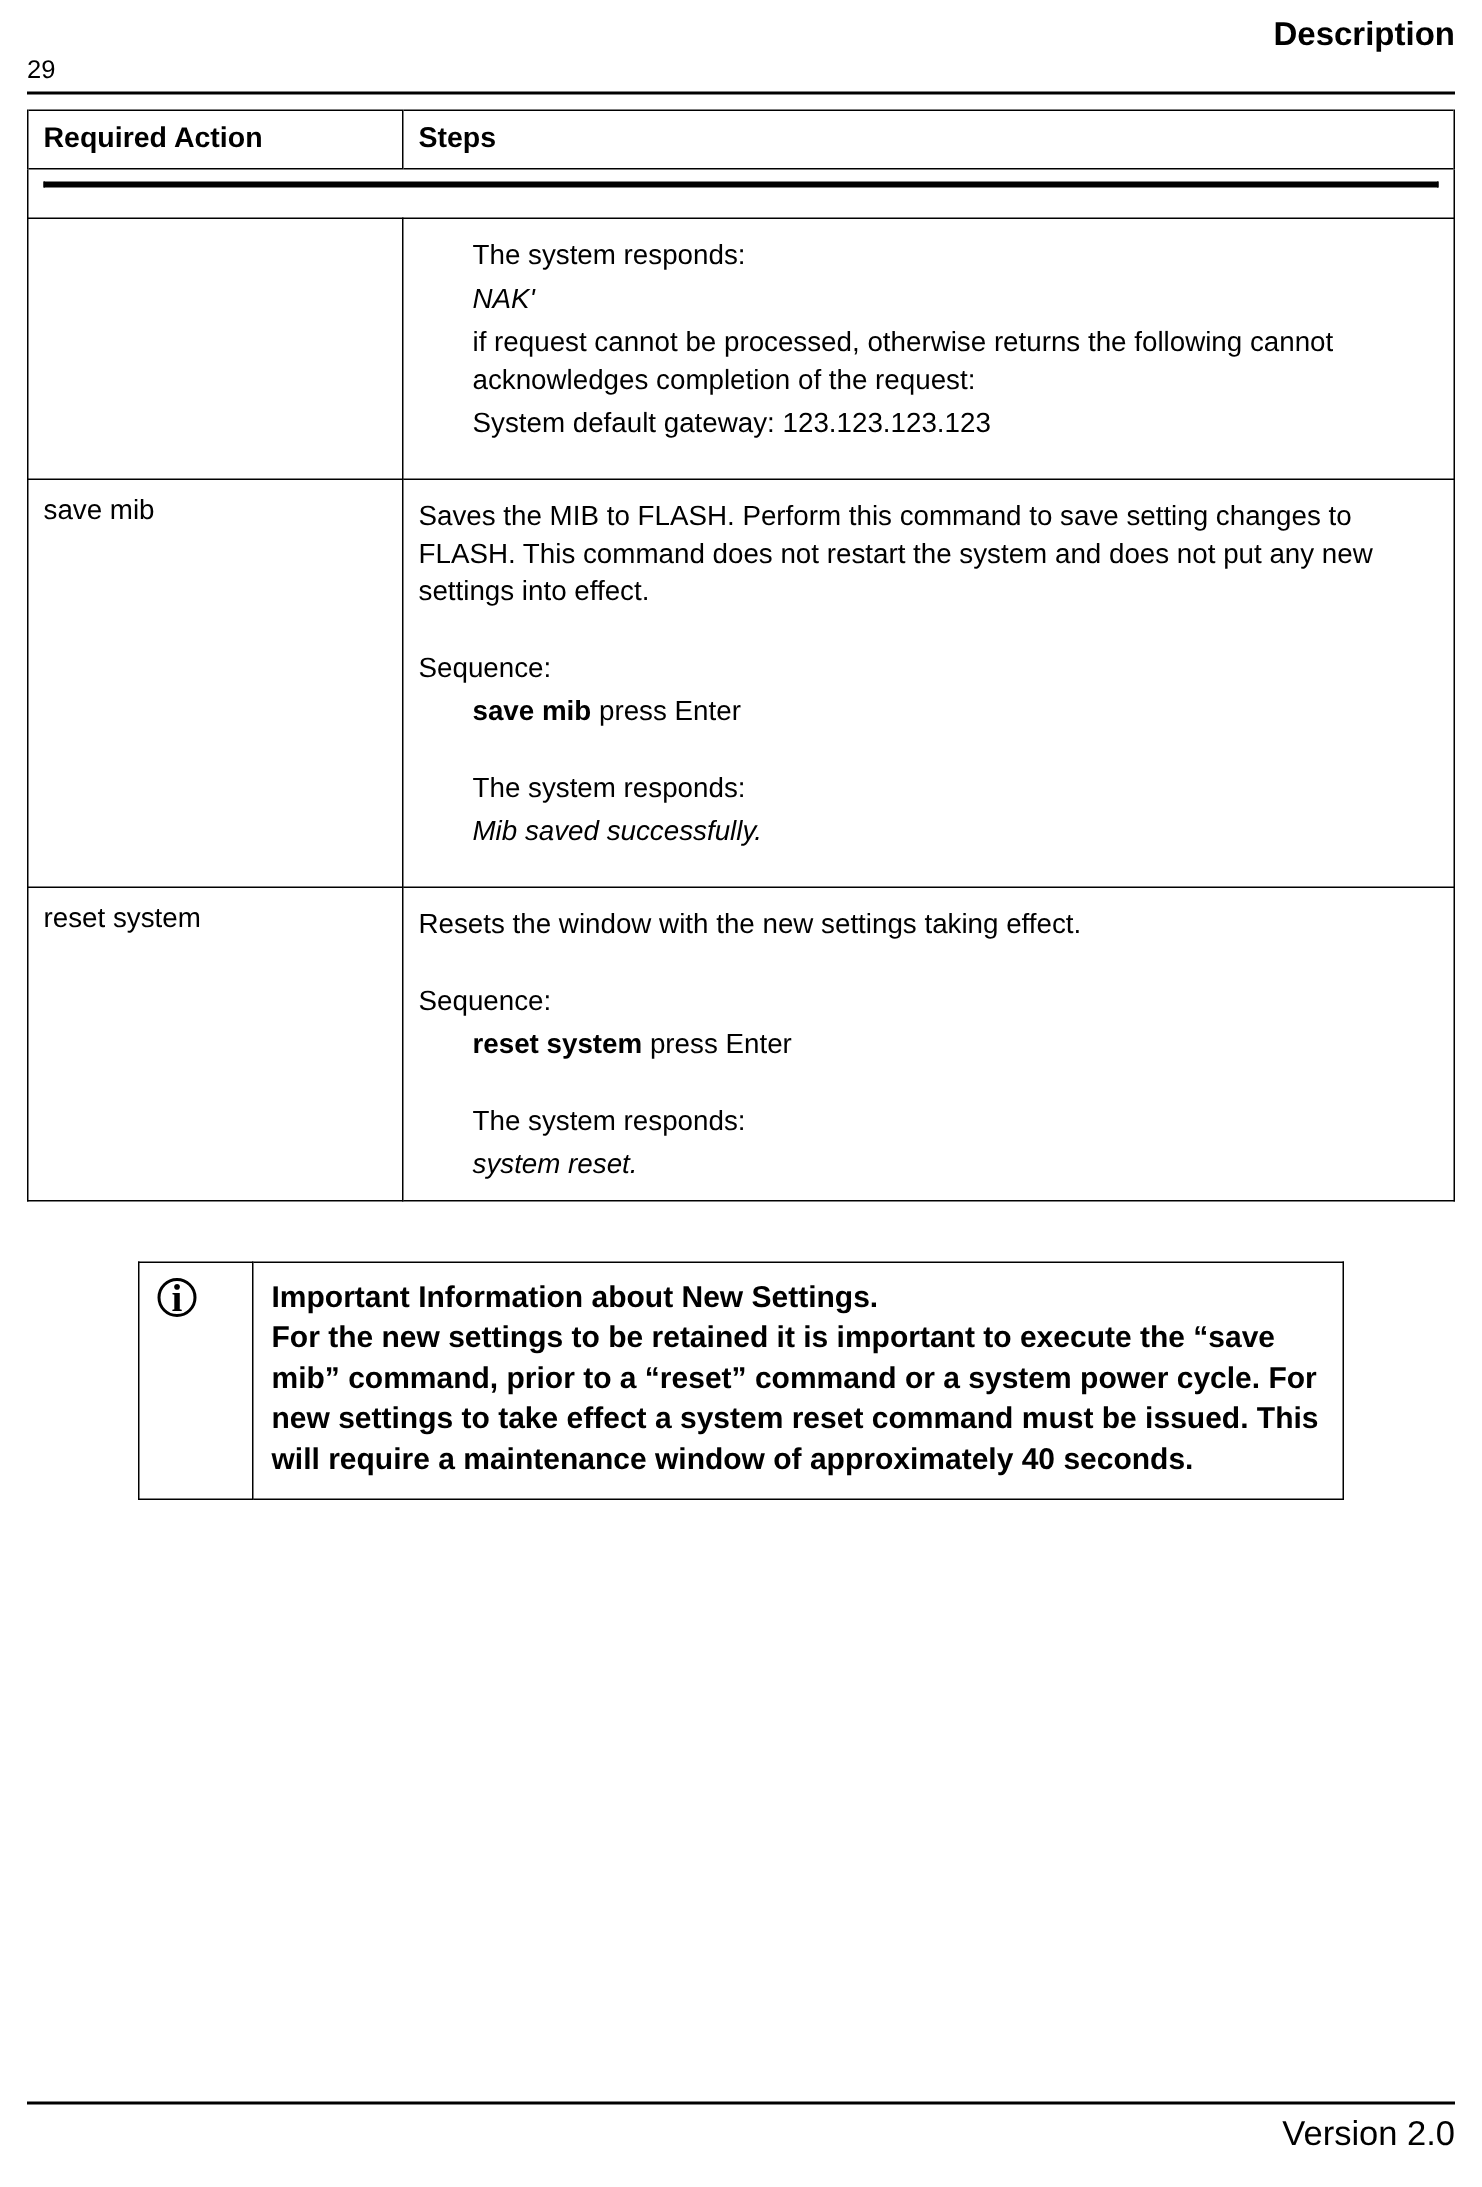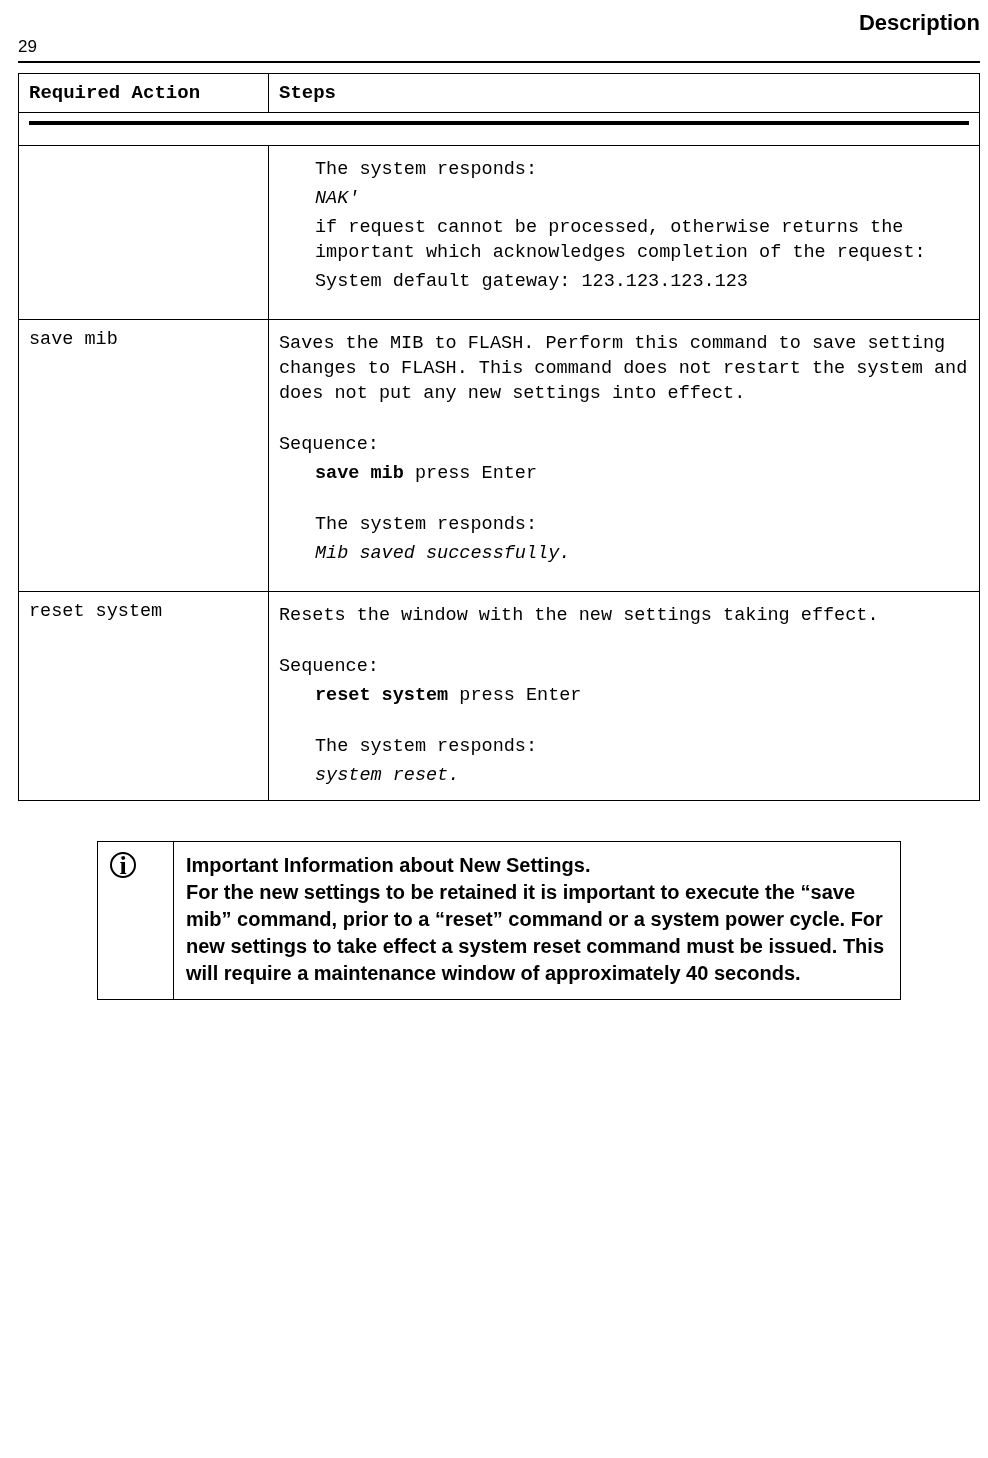--- a/index.html
+++ b/index.html
@@ -6,21 +6,21 @@
     body {
       font-family: Arial, Helvetica, sans-serif;
       background: #fff;
       color: #000;
       width: 988px;
       height: 1458px;
       position: relative;
       padding: 0;
     }
     .page {
-      padding: 10px 8px 0 18px;
+      padding: 10px 18px 0 18px;
       height: 100%;
       position: relative;
     }
     .header-title {
       text-align: right;
       font-weight: bold;
       font-size: 22px;
       margin-bottom: 1px;
     }
     .header-page {
@@ -31,21 +31,20 @@
     .header-rule {
       border: none;
       border-top: 2px solid #000;
       margin-bottom: 10px;
     }
     .main-table {
       width: 100%;
       border-collapse: collapse;
       border: 1.5px solid #000;
       font-size: 18.5px;
-      font-family: Liberation Mono, monospace;
     }
     .main-table th {
       text-align: left;
       font-weight: bold;
       padding: 8px 10px 8px 10px;
       border-left: 1.5px solid #000;
       border-right: 1.5px solid #000;
       border-bottom: none;
       font-size: 19px;
     }
@@ -140,21 +139,21 @@
             <div></div>
           </td>
         </tr>
 
     <tr>
       <td class="col-action"></td>
       <td>
         <div class="steps-indent steps-block">
           <p>The system responds:</p>
           <p class="italic">NAK'</p>
-          <p>if request cannot be processed, otherwise returns the important which acknowledges completion of the request:</p>
+          <p>if request cannot be processed, otherwise returns the following cannot acknowledges completion of the request:</p>
           <p>System default gateway: 123.123.123.123</p>
         </div>
       </td>
     </tr>
 
     <tr>
       <td class="col-action">save mib</td>
       <td>
         <div class="steps-block">
           <p>Saves the MIB to FLASH. Perform this command to save setting changes to FLASH. This command does not restart the system and does not put any new settings into effect.</p>
@@ -196,13 +195,17 @@
         <span class="info-icon">i</span>
       </td>
       <td class="info-text">
         <p>Important Information about New Settings.</p>
         <p>For the new settings to be retained it is important to execute the “save mib” command, prior to a “reset” command or a system power cycle. For new settings to take effect a system reset command must be issued. This will require a maintenance window of approximately 40 seconds.</p>
       </td>
     </tr>
   </tbody>
     </table>
 
+  <div class="footer">
+    <hr class="footer-rule">
+    <div class="footer-text">Version 2.0</div>
+  </div>
 </div>
 
 </body></html>

